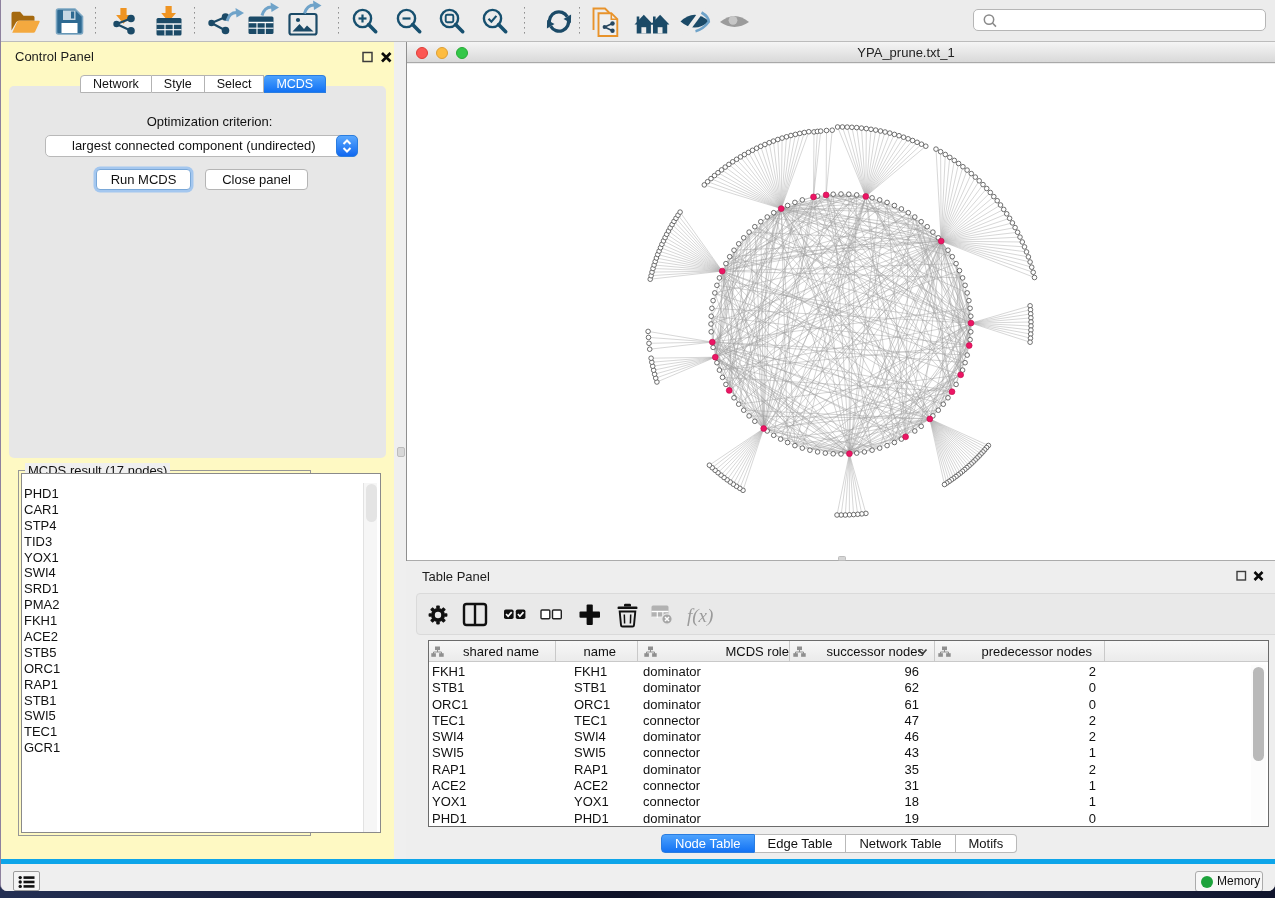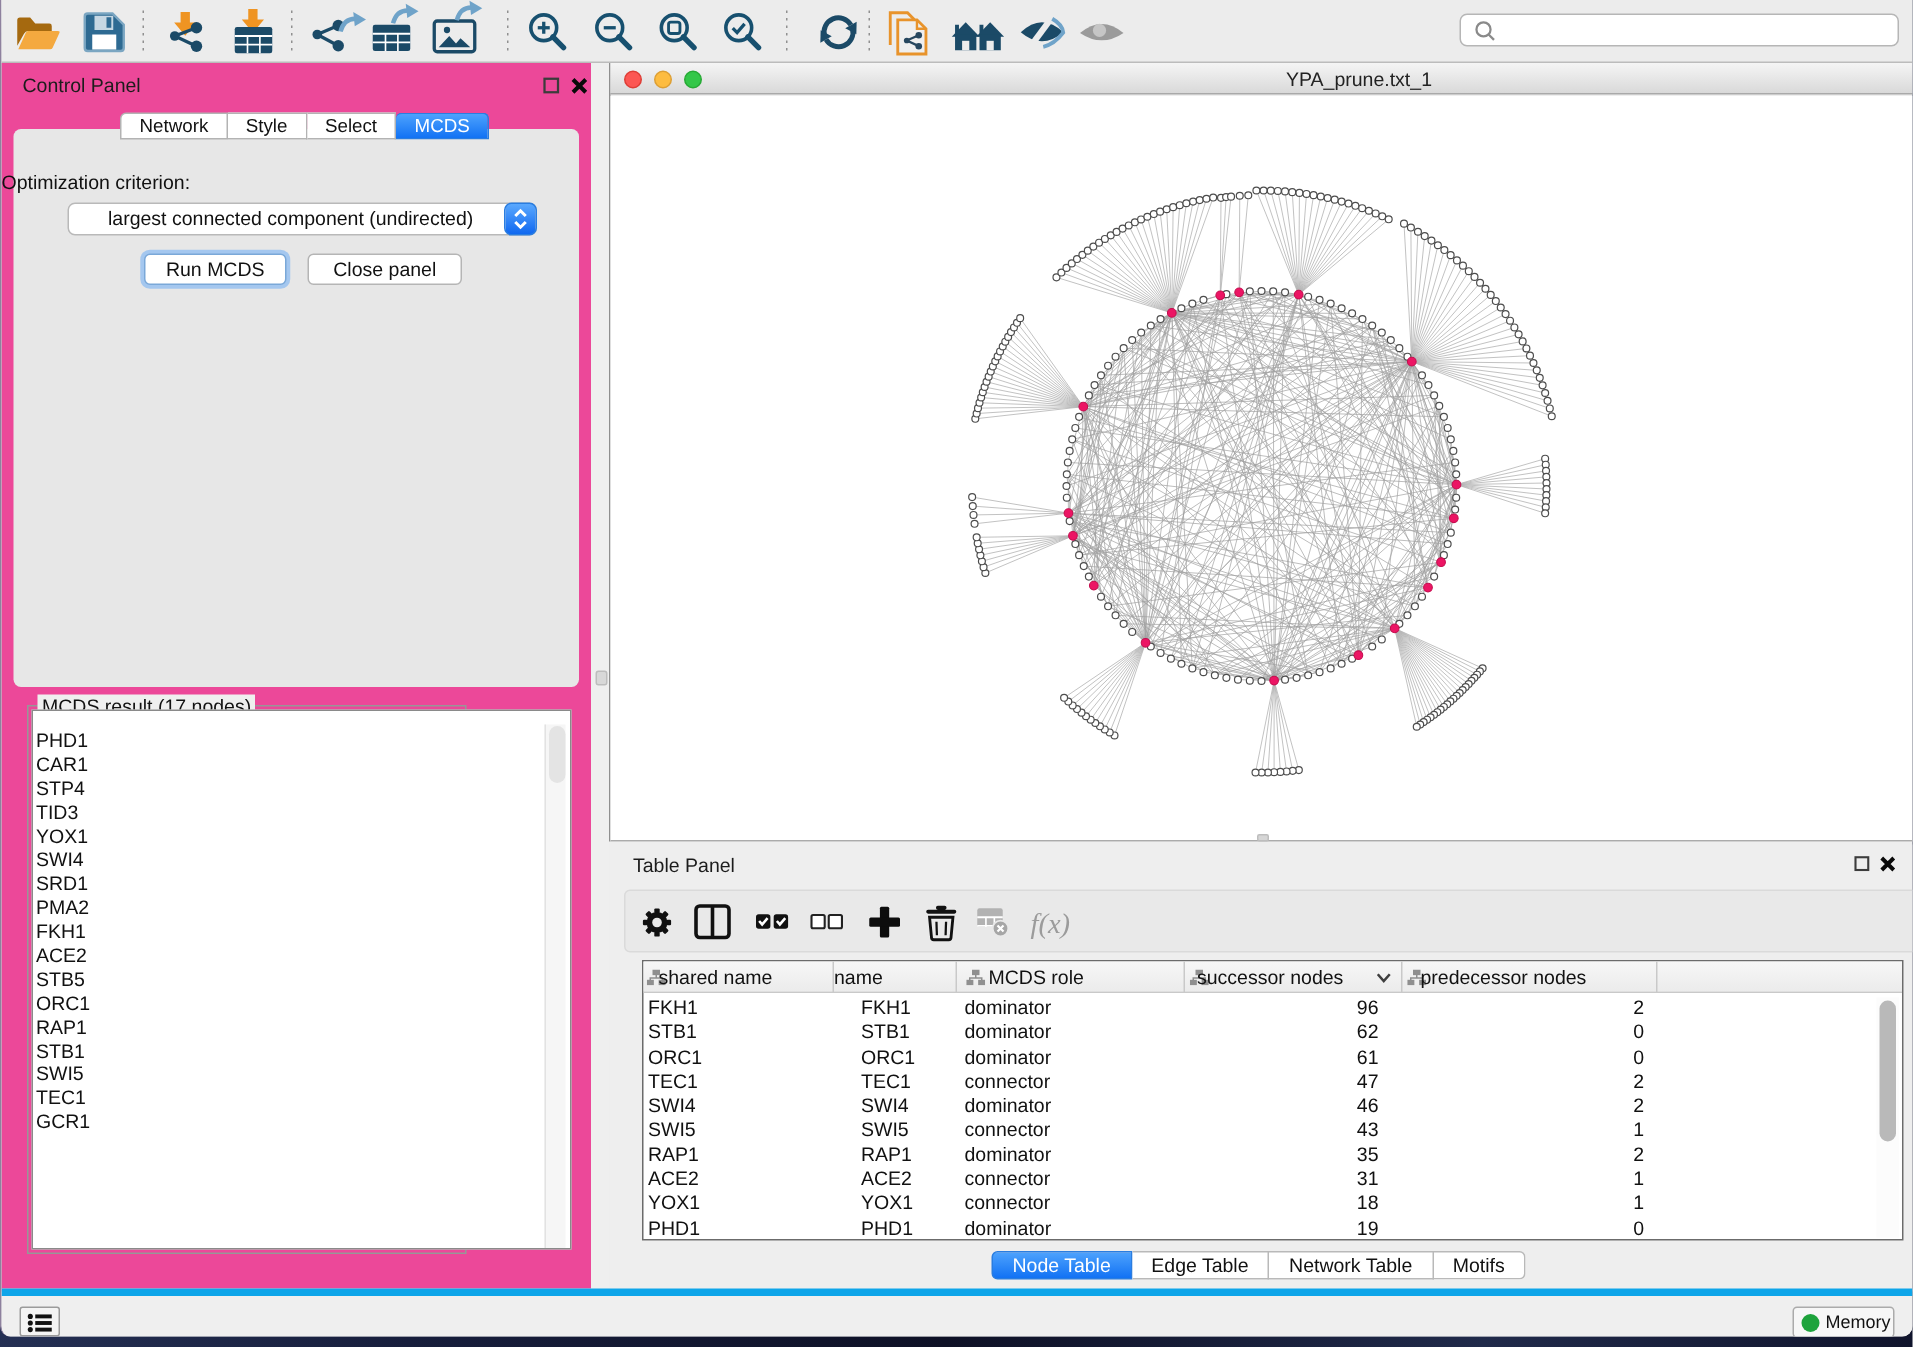--- a/index.html
+++ b/index.html
@@ -1,27 +1,27 @@
 <!DOCTYPE html>
 <html><head><meta charset="utf-8"><style>
 *{margin:0;padding:0;box-sizing:border-box}
 html,body{width:1275px;height:898px;font-family:"Liberation Sans",sans-serif;overflow:hidden}
 body{background:linear-gradient(100deg,#2c3a61 0%,#171e3c 30%,#0e1126 55%,#202a4a 80%,#10142c 100%);position:relative}
 #app{position:absolute;left:0;top:0;width:1275px;height:891px;background:#eeeeee;border-radius:0 0 7px 7px;border-left:1px solid #8e819e;overflow:hidden}
 #toolbar{position:absolute;left:0;top:0;width:1275px;height:42px;background:#ececec;border-bottom:1px solid #bcbcbc}
 #search{position:absolute;left:972px;top:9px;width:293px;height:22px;background:#fff;border:1px solid #b6b6b6;border-radius:5px}
 
-#lp{position:absolute;left:0;top:42px;width:393px;height:819px;background:#ec4899}
+#lp{position:absolute;left:0;top:42px;width:393px;height:819px;background:#fef9c3}
 #lp .title{position:absolute;left:14px;top:7px;font-size:13px;color:#1c1c1c}
 #tabpane{position:absolute;left:8px;top:44px;width:377px;height:372px;background:#e7e7e7;border-radius:5px}
 .tabs{position:absolute;left:79px;top:33px;height:34px;display:flex}
 .tab{height:18px;line-height:17px;font-size:12.5px;color:#111;background:#fff;border:1px solid #b3b3b3;border-left:none;padding:0 12px;text-align:center}
 .tab.first{border-left:1px solid #b3b3b3;border-radius:4px 0 0 0}
 .tab.sel{background:linear-gradient(#4da2fd,#1272f4);color:#fff;border-color:#2a7de0;border-radius:4px 4px 0 0}
-#optlab{position:absolute;left:0;top:72px;width:393px;font-size:13px;color:#111}
+#optlab{position:absolute;left:12px;top:72px;width:393px;text-align:center;font-size:13px;color:#111}
 #dd{position:absolute;left:44px;top:93px;width:313px;height:22px;background:#fff;border:1px solid #b9b9b9;border-radius:5px;font-size:13px;color:#111;line-height:20px;padding-left:26px}
 #ddbtn{position:absolute;right:-1px;top:-1px;width:22px;height:22px;border-radius:5px;background:linear-gradient(#5aa8fe,#1068f0);border:1px solid #2a7de0}
 #btnrow{position:absolute;left:0;top:127px;width:393px}
 .mbtn{position:absolute;height:21px;background:#fff;border:1px solid #b5b5b5;border-radius:4px;font-size:13px;color:#111;text-align:center;line-height:19px}
 #runbtn{left:95px;top:0;width:95px;box-shadow:0 0 0 2.5px #a4c7ef;border-color:#7aa8d8}
 #closebtn{left:204px;top:0;width:103px}
 #groupbox{position:absolute;left:17px;top:428px;width:293px;height:366px;border:1px solid #979797}
 #grouplab{position:absolute;left:6px;top:-8px;background:#efefef;padding:0 3px;font-size:13px;color:#111}
 #mcdslist{position:absolute;left:2px;top:2px;width:360px;height:360px;background:#fff;border:1px solid #8a8a8a;overflow:hidden;padding-top:12px}
 .mitem{font-size:13px;color:#111;height:15.9px;line-height:15.9px;padding-left:2px}
@@ -37,21 +37,21 @@
 .tl{position:absolute;top:4.5px;width:12px;height:12px;border-radius:50%}
 #canvas{position:absolute;left:0;top:22px;width:870px;height:497px;background:#fff;border-bottom:1px solid #ababab}
 #hgrab{position:absolute;left:431px;top:513.5px;width:8px;height:5px;background:#d6d6d6;border:1px solid #bdbdbd;border-radius:1.5px}
 
 #tp{position:absolute;left:406px;top:563px;width:869px;height:298px;background:#eeeeee}
 #tp .title{position:absolute;left:15px;top:6px;font-size:13px;color:#1c1c1c}
 #tptool{position:absolute;left:9px;top:30px;width:999px;height:42px;background:#e9e9e9;border:1px solid #dadada;border-radius:4px}
 #ttable{position:absolute;left:21px;top:77px;width:841px;height:187px;background:#fff;border:1px solid #6b6b6b}
 #thead{position:absolute;left:0;top:0;width:839px;height:21px;background:linear-gradient(#f7f7f7,#ebebeb);border-bottom:1px solid #c9c9c9;font-size:13px;color:#111}
 .hsep{position:absolute;top:0;width:1px;height:21px;background:#c9c9c9}
-.hlab{position:absolute;top:3px;text-align:left}
+.hlab{position:absolute;top:3px;text-align:right}
 #tbody{position:absolute;left:0;top:23px;width:839px;font-size:13px;color:#111}
 .trow{position:relative;height:16.3px;line-height:16.3px}
 .trow span{position:absolute;display:block}
 .c1{left:3px}.c2{left:145px}.c3{left:214px}
 .c4{right:349px;width:60px;text-align:right}.c5{right:172px;width:60px;text-align:right}
 #tscroll{position:absolute;right:2px;top:24px;width:15px;height:160px;background:#fcfcfc}
 #tthumb{position:absolute;left:2px;top:2px;width:11px;height:94px;background:#b9b9b9;border-radius:6px}
 #btabs{position:absolute;left:254px;top:271px;height:35px;display:flex;font-size:13px}
 .btab{height:19px;line-height:18px;background:#fff;border:1px solid #b9b9b9;border-left:none;padding:0 13px;color:#111}
 .btab.sel{background:linear-gradient(#4da2fd,#1272f4);color:#fff;border-color:#2a7de0;border-radius:4px 0 0 4px;border-left:1px solid #2a7de0}

